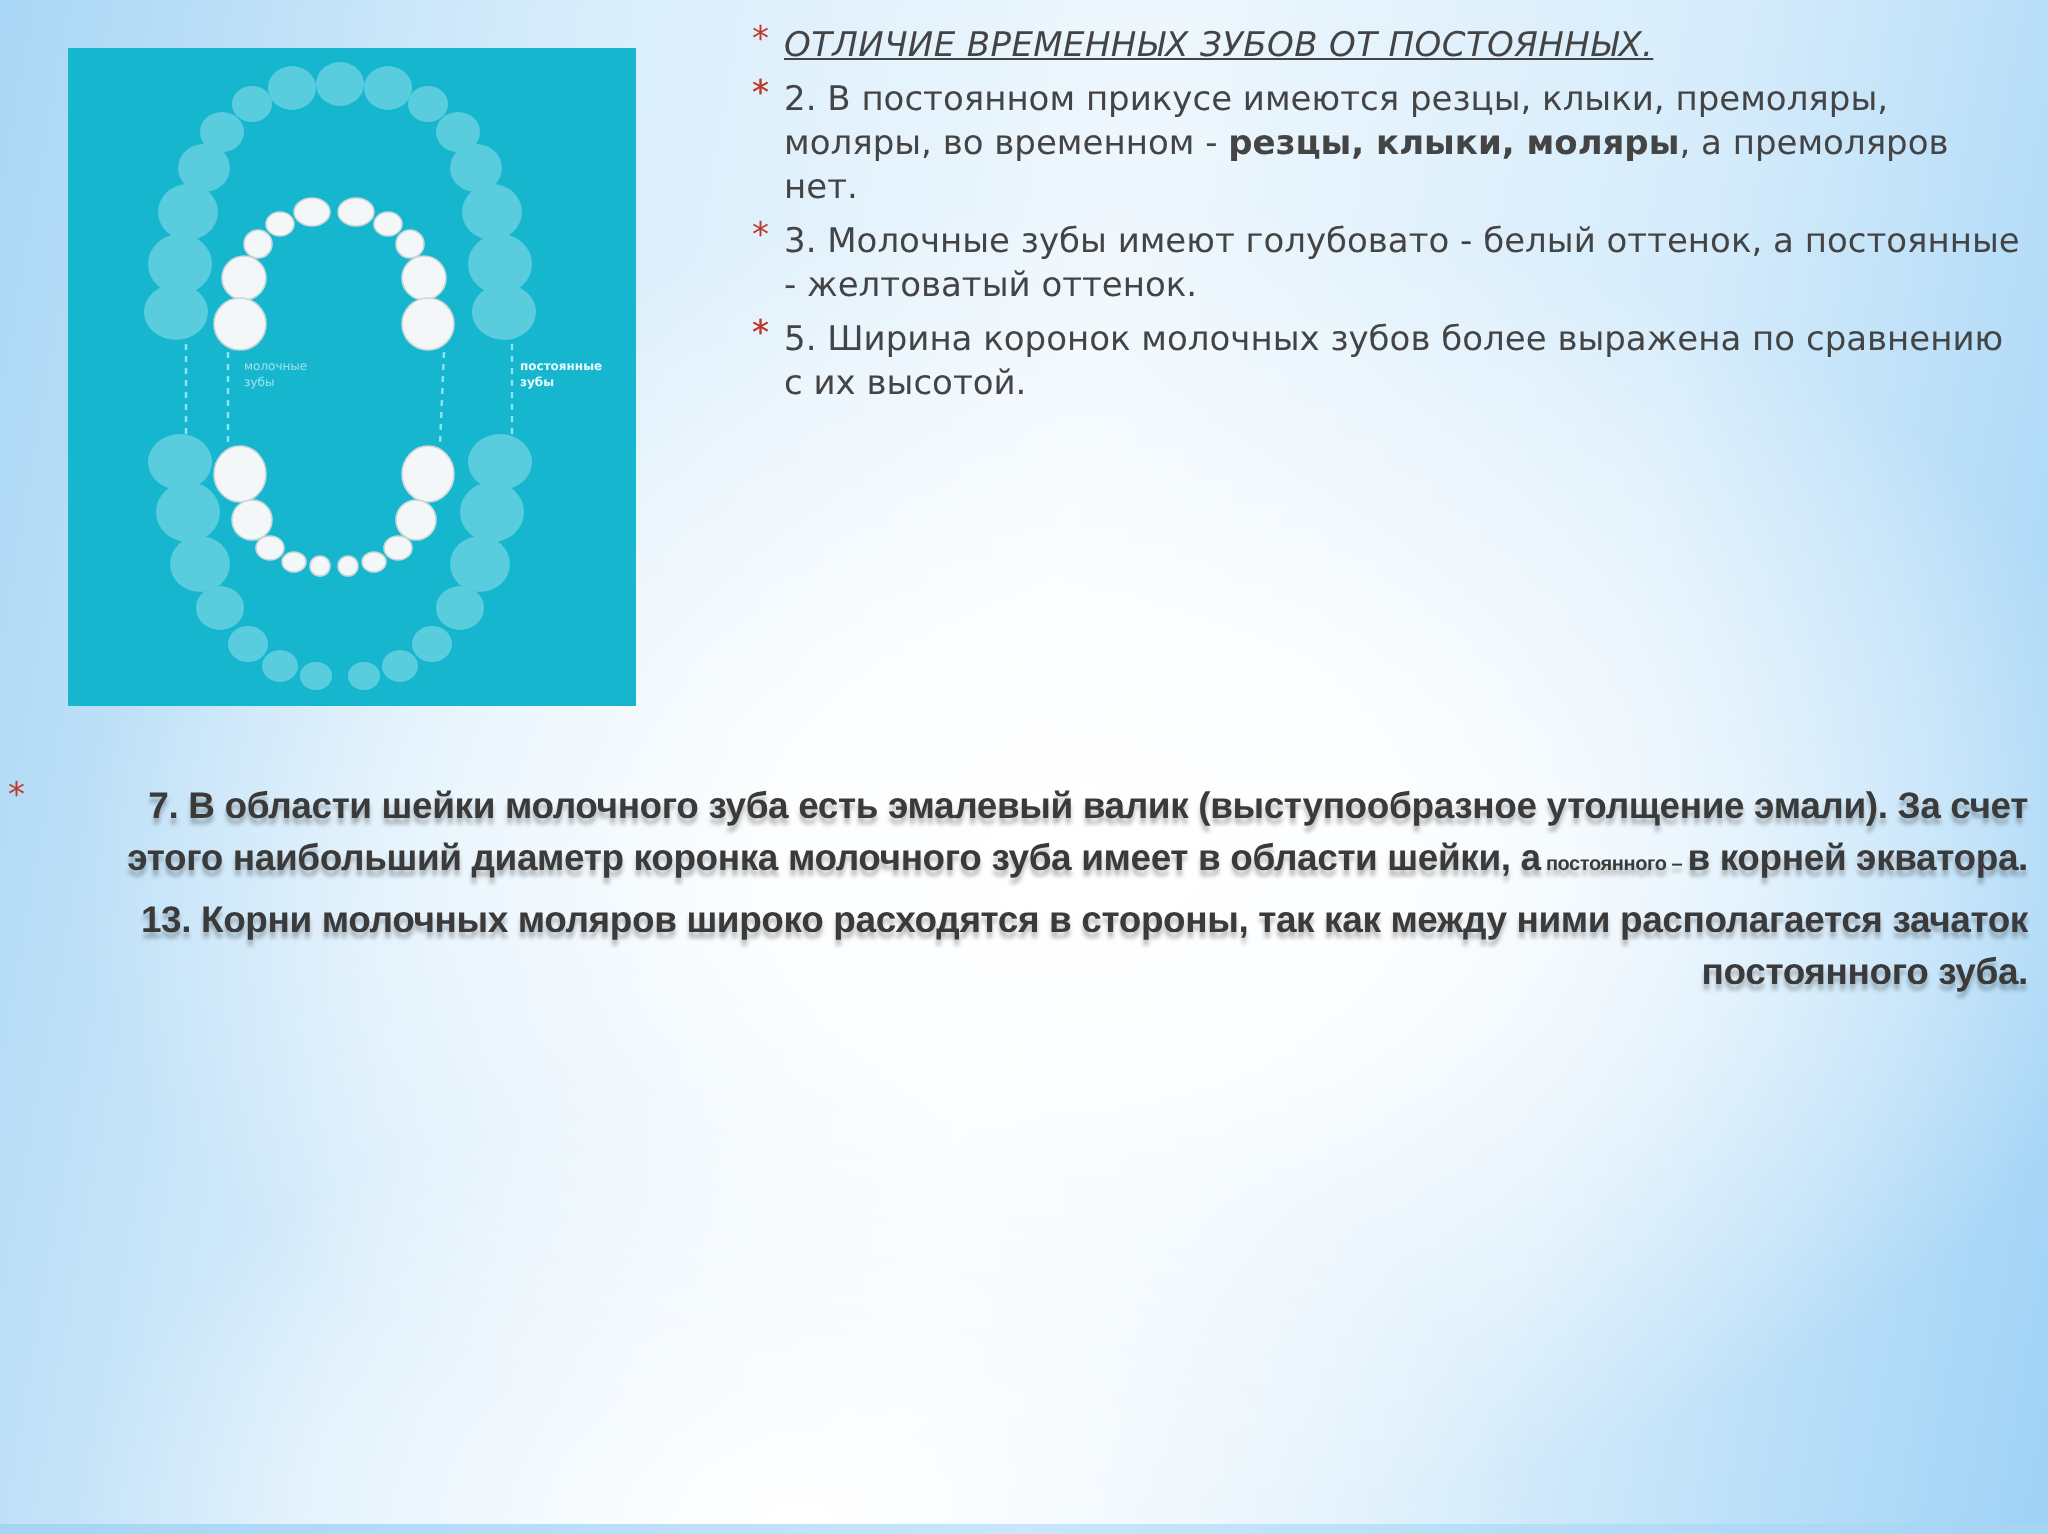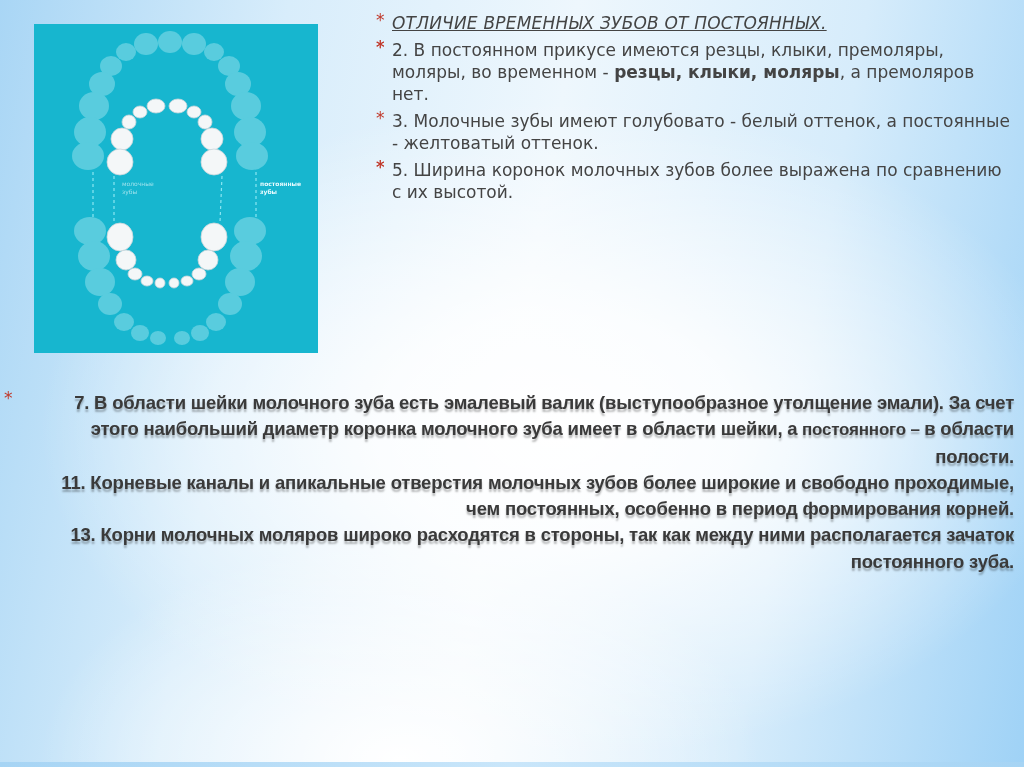--- a/index.html
+++ b/index.html
@@ -46,21 +46,21 @@
     position:absolute; left:4px; top:388px; color:#c0392b; font-size:17px;
   }
   .lower-block {
     position:absolute; left:24px; top:390px; width:990px;
     text-align:right; color:#3a3a3a;
     font-family:"Liberation Sans", sans-serif; font-weight:bold;
     font-size:18.5px; line-height:26.3px; letter-spacing:-0.2px;
     text-shadow: 0 3px 2px rgba(0,0,0,0.28);
   }
   .lower-block p { margin:0; }
-  .lower-block .small { font-size:17px; }
+  .lower-block .small { font-size:10px; }
 </style>
 </head>
 <body>
 
 <div class="diagram">
   <svg width="284" height="329" viewBox="0 0 284 329">
 
     <g fill="#6fd4e3" opacity="0.75">
       <ellipse cx="112" cy="20" rx="12" ry="11"></ellipse>
       <ellipse cx="136" cy="18" rx="12" ry="11"></ellipse>
@@ -158,18 +158,17 @@
     <span class="bullet">*</span>
   </li>
   <li>
     <span class="bullet">*</span>
     <span> 5. Ширина коронок молочных зубов более выражена по сравнению с их высотой.</span>
   </li>
 </ul>
 
 <span class="lower-bullet">*</span>
 <div class="lower-block">
-  <p><span>7. В области шейки молочного зуба есть эмалевый валик (выступообразное утолщение эмали). За счет этого наибольший диаметр коронка молочного зуба имеет в области шейки, а</span><span class="small"> постоянного – </span><span>в области полости.</span></p>
-  <p>11. Корневые каналы и апикальные отверстия молочных зубов более широкие и свободно проходимые, чем постоянных, особенно в период формирования корней.</p>
+  <p><span>7. В области шейки молочного зуба есть эмалевый валик (выступообразное утолщение эмали). За счет этого наибольший диаметр коронка молочного зуба имеет в области шейки, а</span><span class="small"> постоянного – </span><span>в корней экватора.</span></p>
   <p>13. Корни молочных моляров широко расходятся в стороны, так как между ними располагается зачаток постоянного зуба.</p>
 </div>
 
 <div class="slide-bottom-strip"></div>
 
 </body></html>

